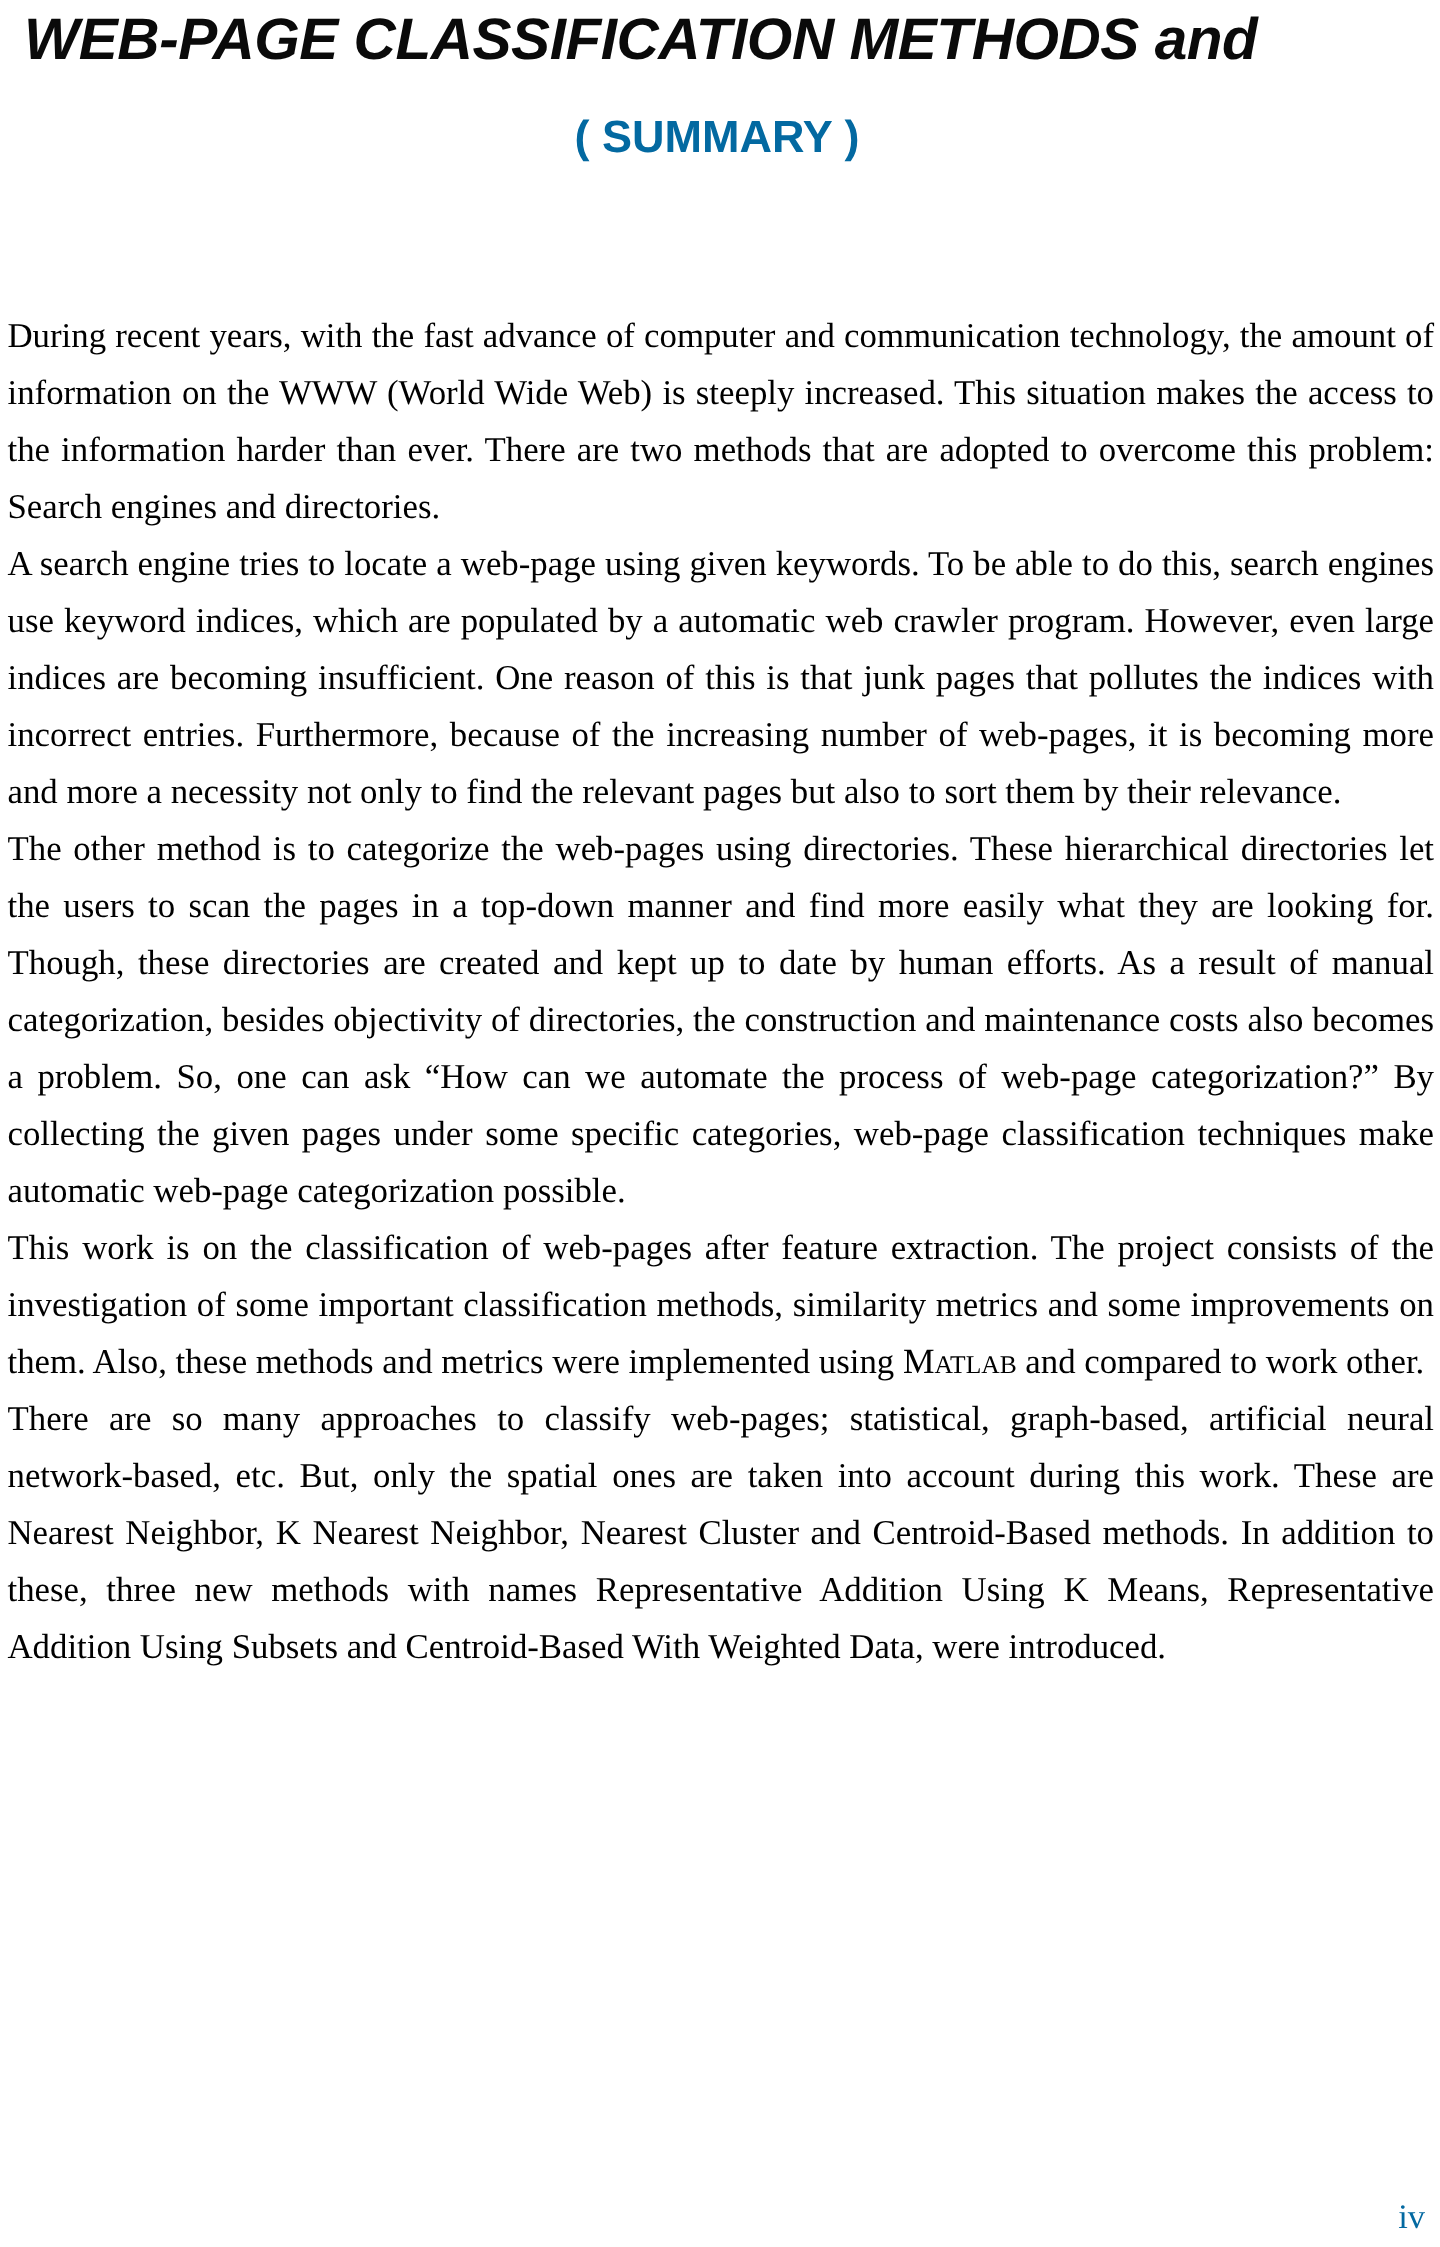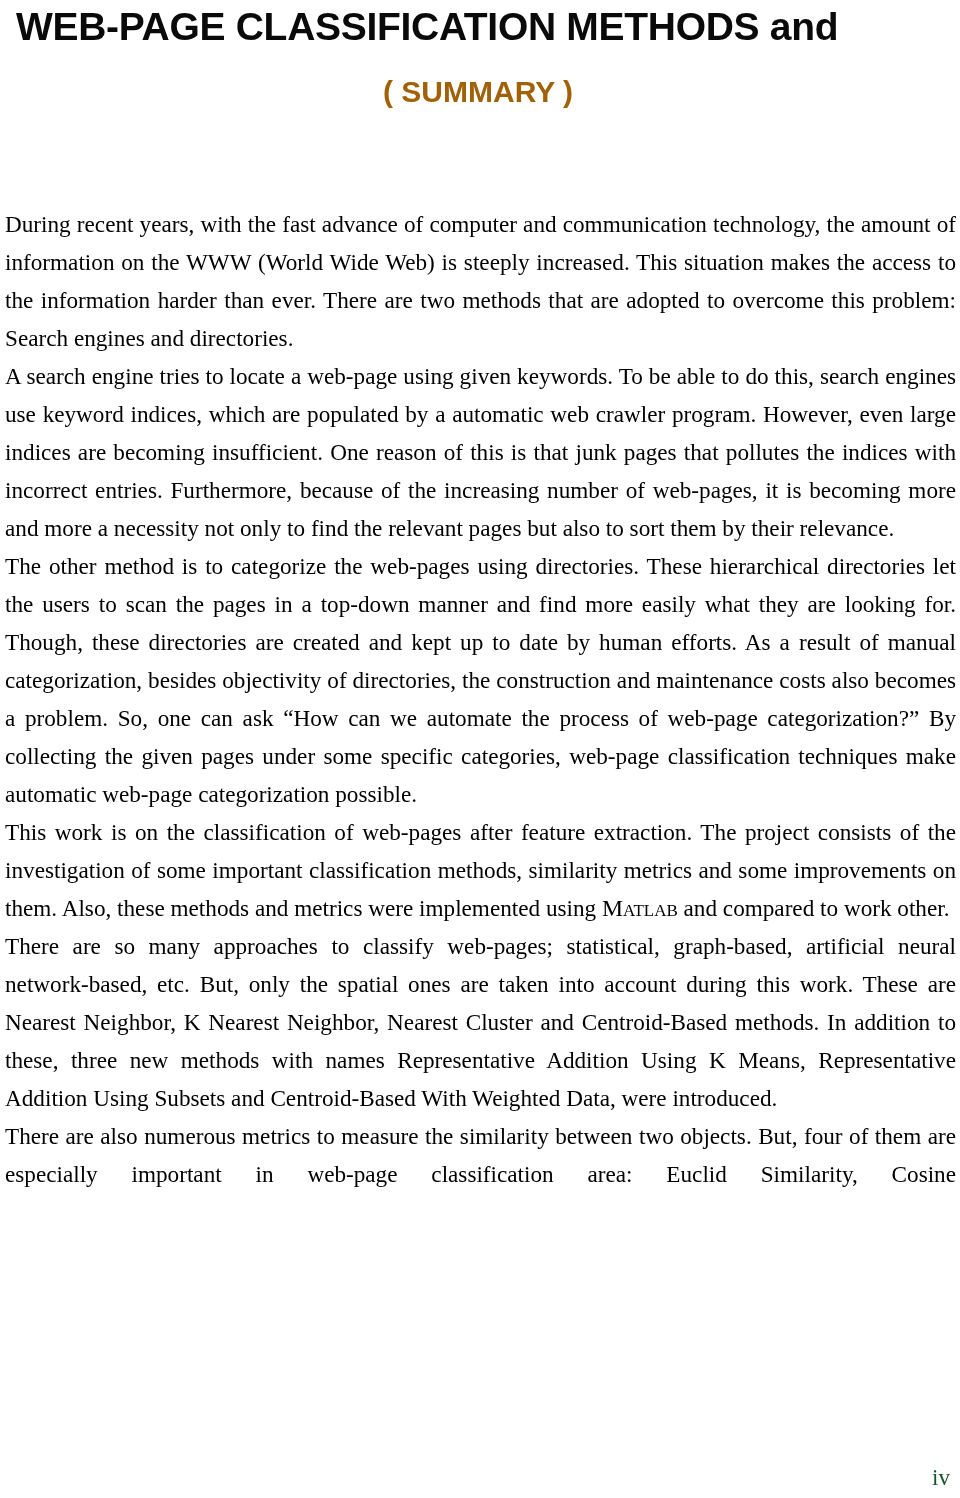--- a/index.html
+++ b/index.html
@@ -36,34 +36,35 @@
     font-weight: bold;
     font-size: 39px;
     line-height: 49px;
     letter-spacing: -0.3px;
     color: #0a0a0a;
     white-space: nowrap;
   }
   .title-line-1 {
     text-align: left;
     padding-left: 16px;
+    font-style: italic;
   }
   .title-line-2 {
     text-align: center;
     padding-right: 22px;
   }
   .subtitle {
     font-family: "Liberation Sans", "DejaVu Sans", sans-serif;
     font-weight: bold;
     font-size: 30px;
     line-height: 38px;
     text-align: center;
     padding-right: 4px;
     margin-top: 22px;
-    color: #a16207;
+    color: #0369a1;
     white-space: nowrap;
   }
 
   
   .body-block {
     position: absolute;
     left: 5px;
     top: 205px;
     width: 951px;
   }
@@ -89,21 +90,21 @@
   }
 
   
   .page-number {
     position: absolute;
     right: 10px;
     bottom: 6px;
     font-size: 23px;
     line-height: 28px;
     text-align: right;
-    color: #14532d;
+    color: #0369a1;
   }
 </style>
 </head>
 <body>
 
 <div class="page">
 
   <div class="title-block">
     <div class="title-line title-line-1">WEB-PAGE CLASSIFICATION METHODS and</div>
     <div class="subtitle">( SUMMARY )</div>
@@ -114,19 +115,18 @@
     <p class="para">During recent years, with the fast advance of computer and communication technology, the amount of information on the WWW (World Wide Web) is steeply increased. This situation makes the access to the information harder than ever. There are two methods that are adopted to overcome this problem: Search engines and directories.</p>
 
     <p class="para">A search engine tries to locate a web-page using given keywords. To be able to do this, search engines use keyword indices, which are populated by a automatic web crawler program. However, even large indices are becoming insufficient. One reason of this is that junk pages that pollutes the indices with incorrect entries. Furthermore, because of the increasing number of web-pages, it is becoming more and more a necessity not only to find the relevant pages but also to sort them by their relevance.</p>
 
     <p class="para">The other method is to categorize the web-pages using directories. These hierarchical directories let the users to scan the pages in a top-down manner and find more easily what they are looking for. Though, these directories are created and kept up to date by human efforts. As a result of manual categorization, besides objectivity of directories, the construction and maintenance costs also becomes a problem. So, one can ask “How can we automate the process of web-page categorization?” By collecting the given pages under some specific categories, web-page classification techniques make automatic web-page categorization possible.</p>
 
     <p class="para"><span>This work is on the classification of web-pages after feature extraction. The project consists of the investigation of some important classification methods, similarity metrics and some improvements on them. Also, these methods and metrics were implemented using </span><span class="smallcaps">Matlab</span><span> and compared to work other.</span></p>
 
     <p class="para">There are so many approaches to classify web-pages; statistical, graph-based, artificial neural network-based, etc. But, only the spatial ones are taken into account during this work. These are Nearest Neighbor, K Nearest Neighbor, Nearest Cluster and Centroid-Based methods. In addition to these, three new methods with names Representative Addition Using K Means, Representative Addition Using Subsets and Centroid-Based With Weighted Data, were introduced.</p>
 
-    <p class="para force-last-justify">There are also numerous metrics to measure the similarity between two objects. But, four of them are especially important in web-page classification area: Euclid Similarity, Cosine</p>
 
   </div>
 
   <div class="page-number">iv</div>
 
 </div>
 
 </body></html>

